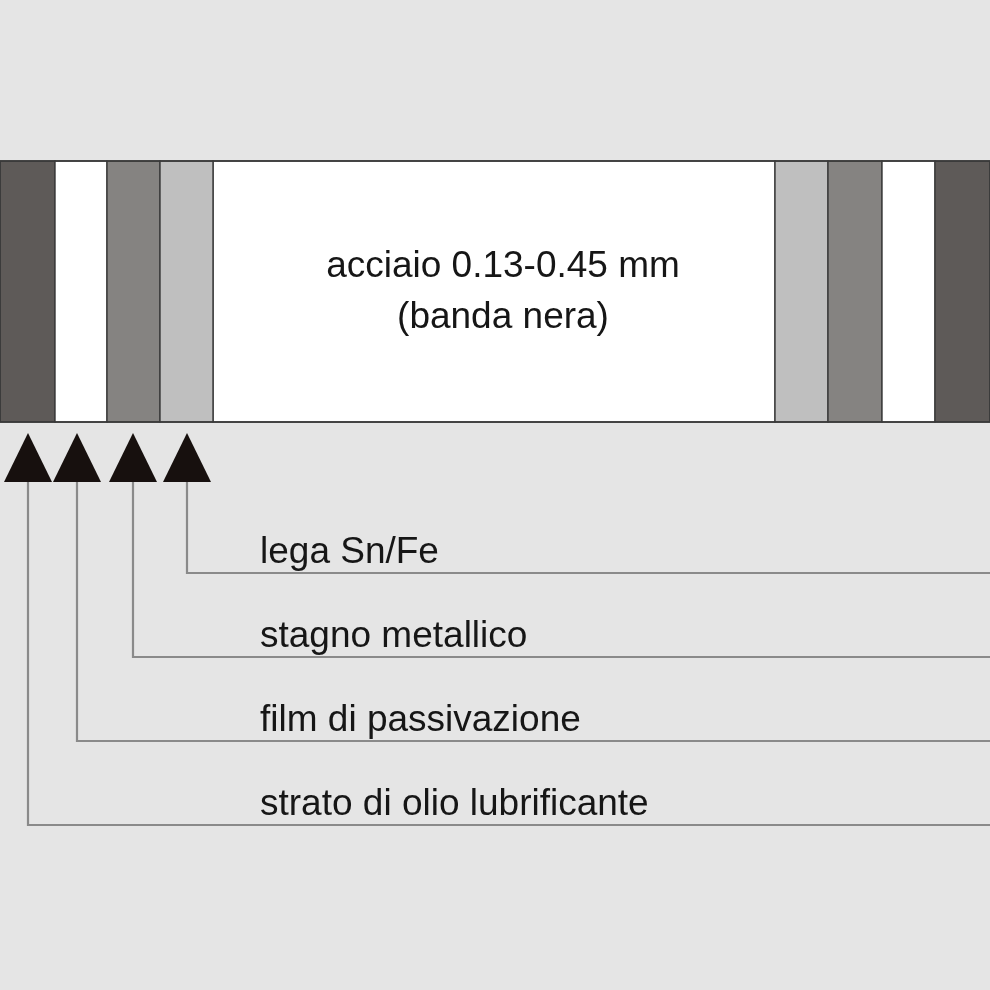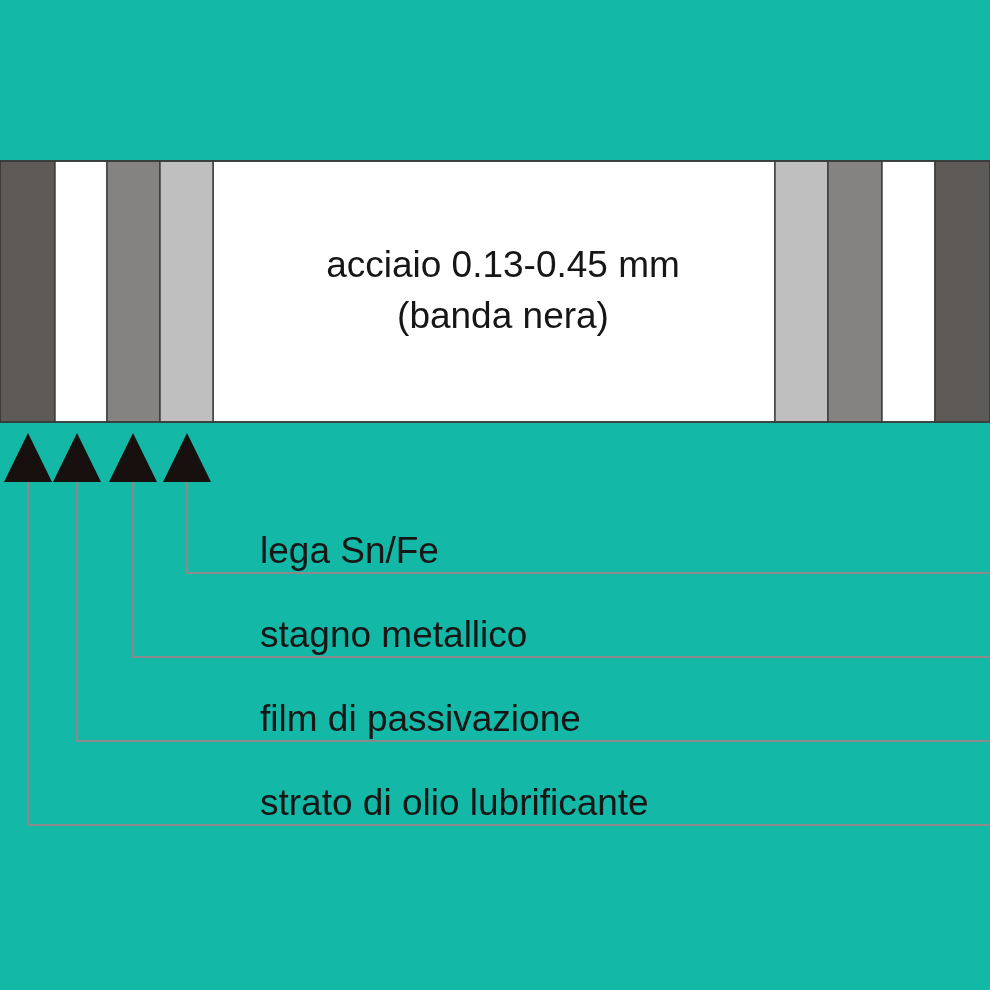--- a/index.html
+++ b/index.html
@@ -10,21 +10,21 @@
   body {
     width: 990px;
     height: 990px;
     font-family: "Liberation Sans", sans-serif;
     overflow: hidden;
   }
   #diagram-root {
     position: relative;
     width: 990px;
     height: 990px;
-    background: #14b8a6;
+    background: #e5e5e5;
   }
   #tinplate-svg {
     position: absolute;
     left: 0;
     top: 0;
     width: 990px;
     height: 990px;
     display: block;
   }
   .layer-band { stroke: #3a3a3a; stroke-width: 1.4; }

